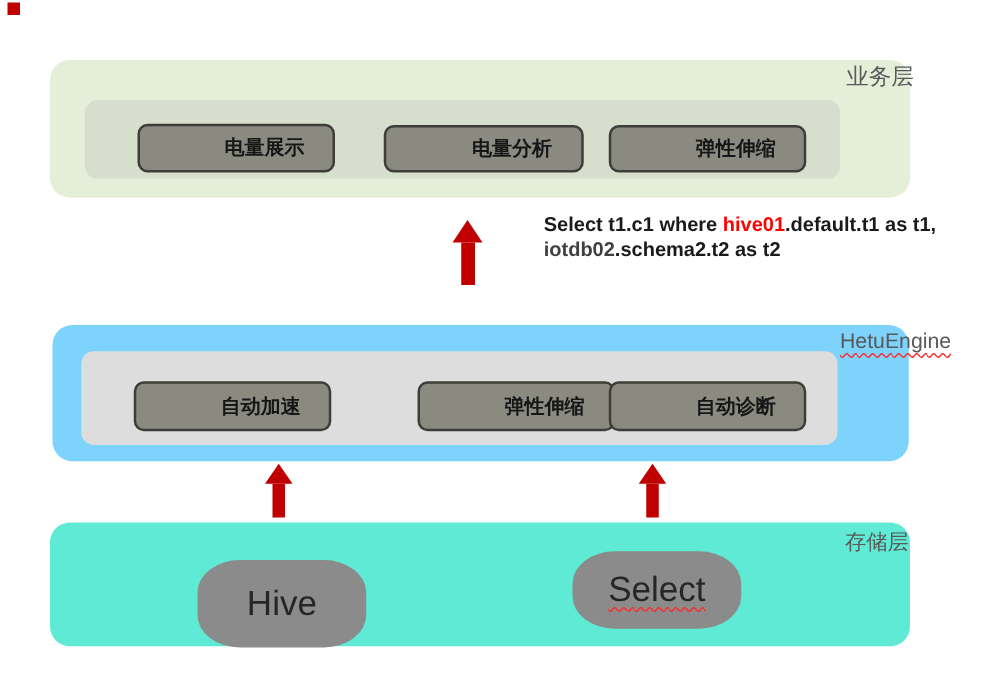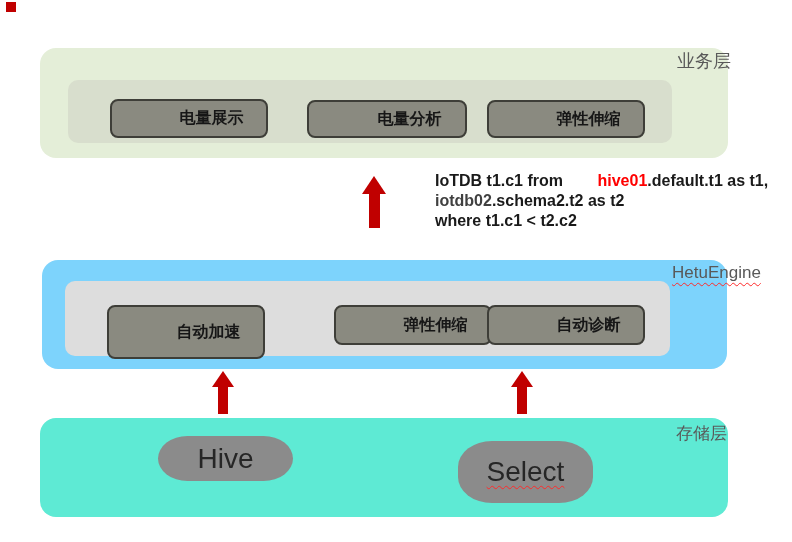--- a/index.html
+++ b/index.html
@@ -56,21 +56,21 @@
   .arrow-sm .head{border-left-width:11px;border-right-width:11px;border-bottom-width:16px;border-top-width:0;}
   .arrow-sm .shaft{width:10px;}
   .arrow-left{left:212px;top:371px;}
   .arrow-right{left:511px;top:371px;}
 
   
   .sql{
     position:absolute;left:435px;top:171px;width:356px;
     color:#1a1a1a;font-size:16px;font-weight:bold;line-height:20px;white-space:nowrap;
   }
-  .sql .tok-hive{color:#ff0000;margin-left:30px;}
+  .sql .tok-hive{color:#ff0000;}
   .sql .tok-iotdb{color:#404040;}
 </style>
 </head>
 <body>
 
 <div class="canvas">
 
   <div class="red-marker"></div>
 
   <section class="layer layer-business">
@@ -80,45 +80,44 @@
     <div class="dbtn" style="left:267px;top:52px;width:160px;height:38px;">电量分析</div>
     <div class="dbtn" style="left:447px;top:52px;width:158px;height:38px;">弹性伸缩</div>
   </section>
 
   <div class="arrow-up arrow-lg">
     <div class="head"></div>
     <div class="shaft"></div>
   </div>
 
   <div class="sql">
-    <div><span>IoTDB t1.c1 from </span><span class="tok-hive">hive01</span><span>.default.t1 as t1,</span></div>
+    <div><span>Select t1.c1 where </span><span class="tok-hive">hive01</span><span>.default.t1 as t1,</span></div>
     <div><span class="tok-iotdb">iotdb02</span><span>.schema2.t2 as t2</span></div>
-    <div>where t1.c1 &lt; t2.c2</div>
   </div>
 
   <section class="layer layer-hetu">
     <div class="inner inner-hetu"></div>
     <div class="layer-label label-hetu">HetuEngine</div>
-    <div class="dbtn" style="left:65px;top:45px;width:158px;height:54px;">自动加速</div>
+    <div class="dbtn" style="left:65px;top:45px;width:158px;height:40px;">自动加速</div>
     <div class="dbtn" style="left:260px;top:45px;width:158px;height:40px;margin-left:32px;">弹性伸缩</div>
     <div class="dbtn" style="left:445px;top:45px;width:158px;height:40px;text-align:center;">自动诊断</div>
   </section>
 
   <div class="arrow-up arrow-sm arrow-left">
     <div class="head"></div>
     <div class="shaft"></div>
   </div>
   <div class="arrow-up arrow-sm arrow-right">
     <div class="head"></div>
     <div class="shaft"></div>
   </div>
 
   <section class="layer layer-storage">
     <div class="layer-label label-storage">存储层</div>
-    <div class="db" style="left:118px;top:18px;width:135px;height:45px;">
+    <div class="db" style="left:118px;top:30px;width:135px;height:70px;">
       <span>Hive</span>
     </div>
     <div class="db" style="left:418px;top:23px;width:135px;height:62px;">
       <span class="db-underline">Select</span>
     </div>
   </section>
 
 </div>
 
 </body></html>

